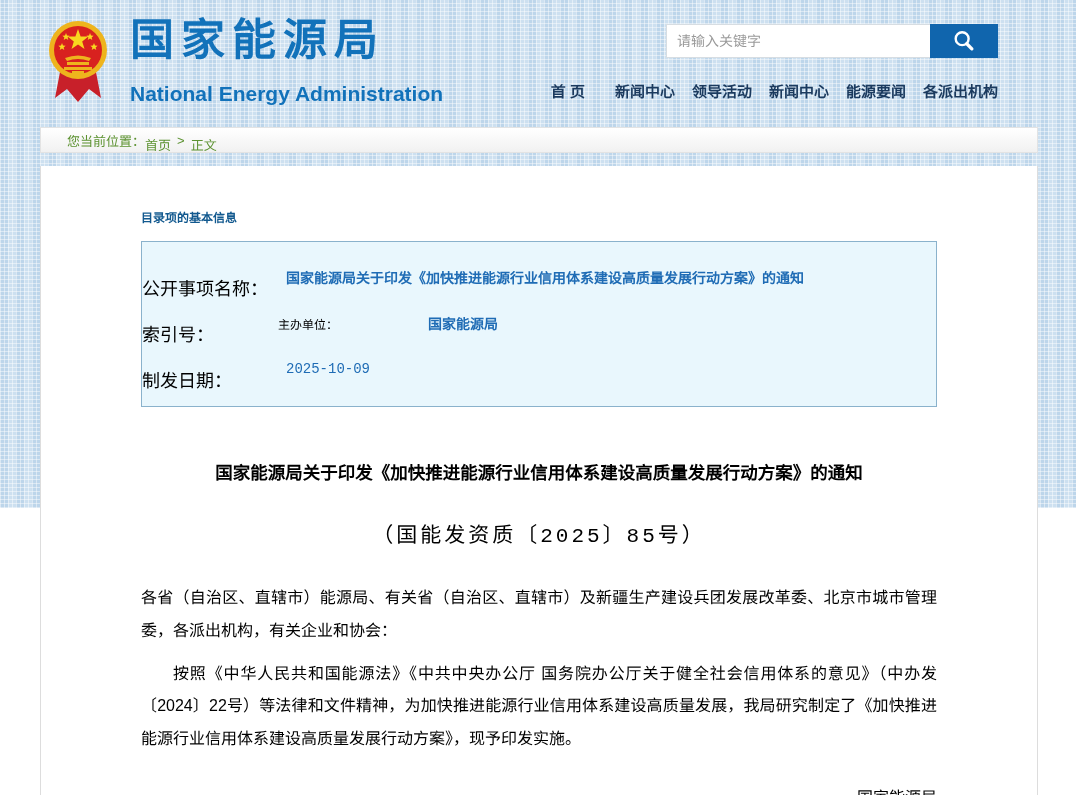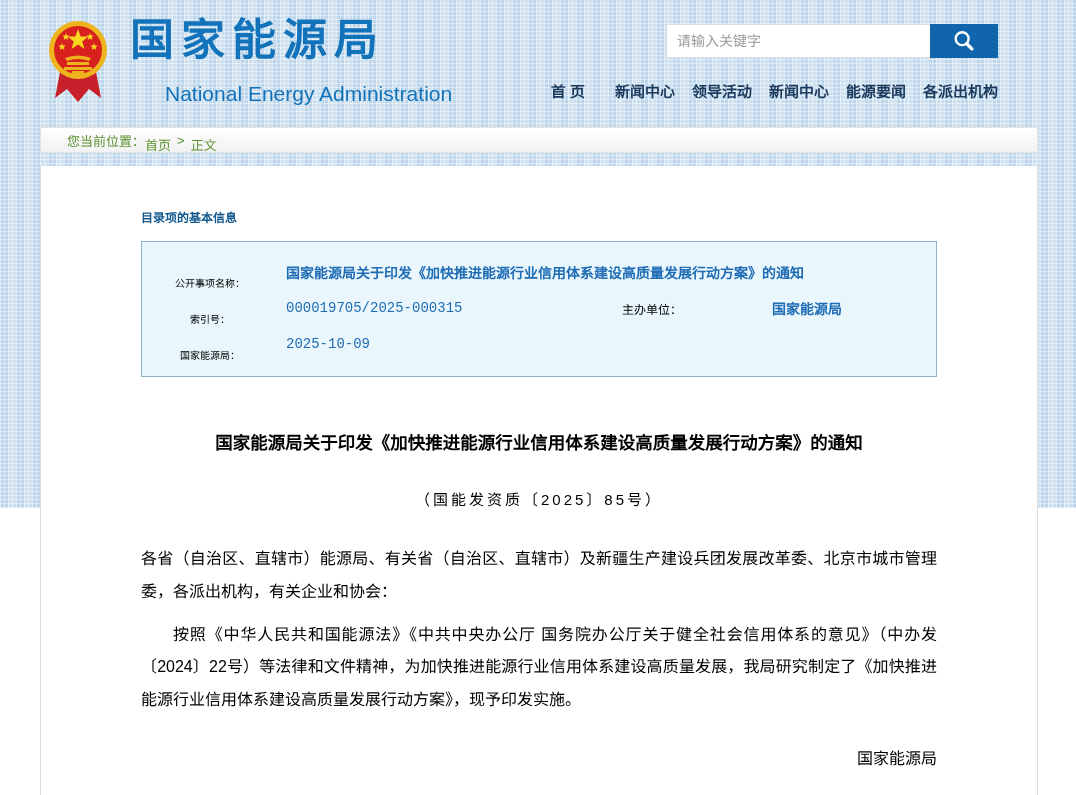--- a/index.html
+++ b/index.html
@@ -30,24 +30,23 @@
   .site-title {
     color: #1272ba;
     font-size: 44px;
     font-weight: 700;
     letter-spacing: 7px;
     line-height: 1.1;
   }
   .site-subtitle {
     color: #1272ba;
     font-size: 21px;
-    font-weight: 400;
+    font-weight: 700;
     margin-top: 18px;
     letter-spacing: 0px;
-    padding-left: 35px;
   }
   .header-right {
     margin-left: auto;
     display: flex;
     flex-direction: column;
     align-items: flex-end;
   }
   .search-bar { display: flex; margin-top: 2px; }
   .search-input {
     width: 264px;
@@ -119,22 +118,22 @@
   }
   .info-box {
     margin-top: 16px;
     background: #e9f7fd;
     border: 1px solid #8ab2cc;
     padding: 12px 0 14px 0;
   }
   .info-row { display: flex; align-items: center; min-height: 36px; }
   .info-label {
     width: 136px;
-    text-align: center;
-    font-size: 10px;
+    text-align: left;
+    font-size: 18px;
     color: #000000;
     flex-shrink: 0;
     margin-top: 20px;
   }
   .info-value {
     color: #1f6cb5;
     font-size: 14px;
     margin-left: 8px;
   }
   .info-value.bold { font-weight: 700; }
@@ -151,22 +150,22 @@
     margin-top: 52px;
     text-align: center;
     font-family: "Liberation Serif", "DejaVu Serif", serif;
     font-size: 17.5px;
     font-weight: 700;
     color: #000000;
   }
   .doc-number {
     margin-top: 34px;
     text-align: center;
-    font-family: Liberation Sans, sans-serif;
-    font-size: 15px;
+    font-family: Liberation Mono, monospace;
+    font-size: 21px;
     letter-spacing: 3px;
     color: #000000;
   }
   .article-body { margin-top: 34px; }
   .article-body p {
     font-size: 16px;
     line-height: 2.05;
     color: #000000;
     text-align: justify;
   }
@@ -235,28 +234,25 @@
 
   <h2 class="section-title">目录项的基本信息</h2>
 
   <div class="info-box">
     <div class="info-row">
       <span class="info-label">公开事项名称：</span>
       <span class="info-value bold">国家能源局关于印发《加快推进能源行业信用体系建设高质量发展行动方案》的通知</span>
     </div>
     <div class="info-row">
       <span class="info-label">索引号：</span>
-      <span class="info-col-span">
-        <span class="info-value mono">000019705/2025-000315</span>
-      </span>
       <span class="info-label2">主办单位：</span>
       <span class="info-value bold" style="margin-left:20px;">国家能源局</span>
     </div>
     <div class="info-row">
-      <span class="info-label">国家能源局：</span>
+      <span class="info-label">制发日期：</span>
       <span class="info-value mono">2025-10-09</span>
     </div>
   </div>
 
   <h1 class="article-title">国家能源局关于印发《加快推进能源行业信用体系建设高质量发展行动方案》的通知</h1>
 
   <div class="doc-number">（国能发资质〔2025〕85号）</div>
 
   <div class="article-body">
     <p>各省（自治区、直辖市）能源局、有关省（自治区、直辖市）及新疆生产建设兵团发展改革委、北京市城市管理委，各派出机构，有关企业和协会：</p>

